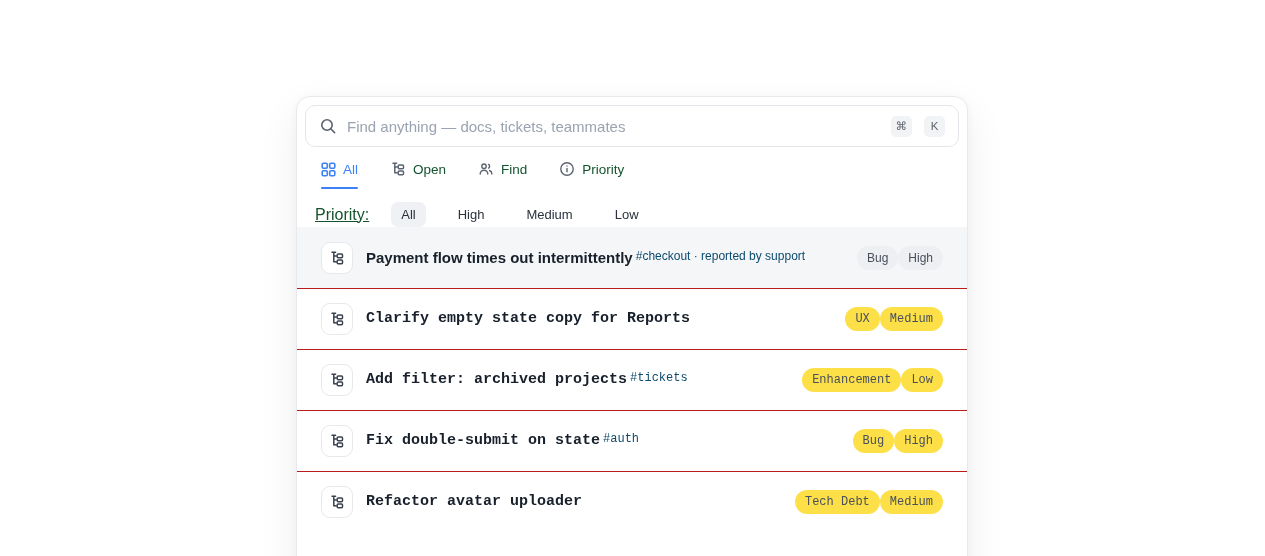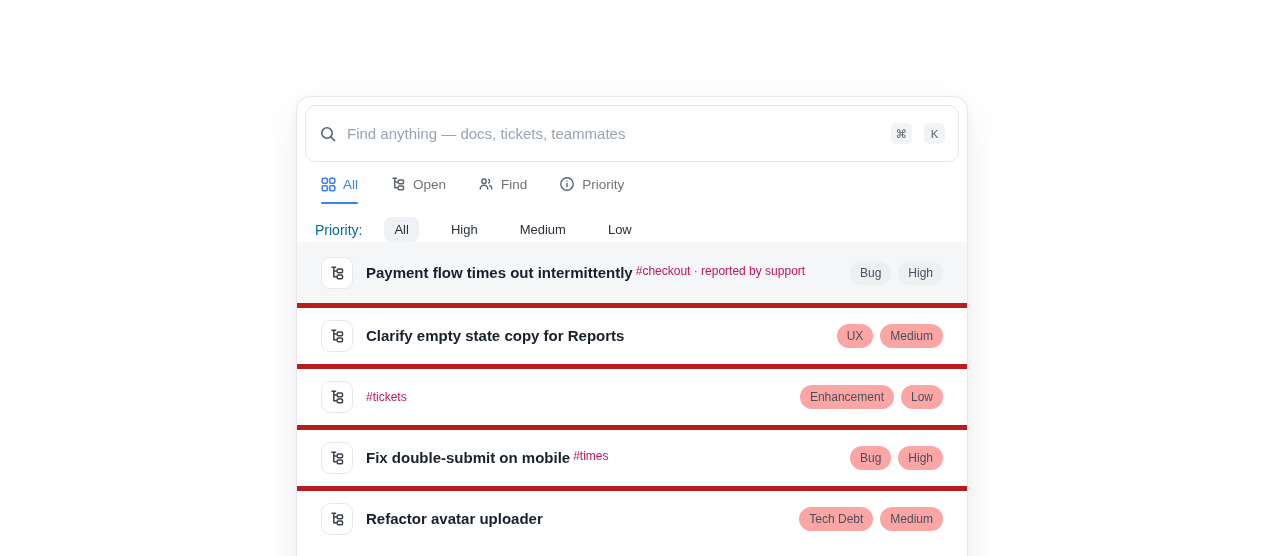--- a/index.html
+++ b/index.html
@@ -10,77 +10,77 @@
     position:absolute; left:296px; top:96px; width:672px; height:640px;
     background:#ffffff; border:1px solid #e7e9ec; border-radius:14px;
     box-shadow:0 14px 40px rgba(20,30,50,0.07), 0 2px 8px rgba(20,30,50,0.04);
     overflow:hidden;
   }
 
   
   .search-wrap { padding:8px 8px 0 8px; }
   .search-box {
     display:flex; align-items:center; gap:10px;
-    height:57px; padding:0 13px;
+    height:42px; padding:0 13px;
     border:1px solid #e3e6ea; border-radius:10px; background:#ffffff;
   }
   .search-box .mag { flex:0 0 auto; display:flex; color:#5c6470; }
   .search-input {
     flex:1; border:none; outline:none; font-size:15px; color:#1b2430;
     font-family:"Liberation Sans", sans-serif; background:transparent;
   }
   .search-input::placeholder { color:#9aa3b1; }
   .kbd {
     flex:0 0 auto; min-width:21px; height:21px; padding:0 5px;
     display:flex; align-items:center; justify-content:center;
     background:#f1f3f5; border-radius:5px; color:#5d6570; font-size:11.5px;
   }
   .kbd + .kbd { margin-left:2px; }
 
   
   .tabs { display:flex; gap:32px; padding:14px 24px 0 24px; }
   .tab {
     position:relative; display:flex; align-items:center; gap:7px;
-    padding-bottom:12px; font-size:13.5px; color:#737373; cursor:pointer;
+    padding-bottom:12px; font-size:13.5px; color:#14532d; cursor:pointer;
   }
   .tab .ticon { display:flex; color:#5c6470; }
   .tab.active { color:#3b82f6; }
   .tab.active .ticon { color:#3b82f6; }
   .tab .underline { display:none; }
   .tab.active .underline {
     display:block; position:absolute; left:0; right:0; bottom:0;
     height:2.5px; border-radius:2px; background:#3b82f6;
   }
 
   
   .priority { display:flex; align-items:center; gap:22px; padding:13px 18px 0 18px; }
-  .priority .plabel { font-size:14px; color:#0369a1; }
+  .priority .plabel { font-size:16px; color:#14532d;text-decoration:underline; }
   .popt { font-size:13px; color:#2a313c; padding:5px 10px; border-radius:7px; cursor:pointer; }
   .popt.selected { background:#f0f1f4; }
 
   
   .section-label { padding:22px 25px 8px 25px; font-size:12px; color:#7b8390; }
   .list { }
   .row {
     display:flex; align-items:center; gap:13px;
     height:61px; padding:0 24px; background:#ffffff; cursor:pointer;
   }
-  .row + .row { border-top:5px solid #b91c1c; }
+  .row + .row { border-top:1px solid #b91c1c;font-family:Liberation Mono, monospace; }
   .row.highlighted { background:#f5f6f7; }
   .row-icon {
     flex:0 0 auto; width:32px; height:32px;
     display:flex; align-items:center; justify-content:center;
     background:#ffffff; border:1px solid #e6e8ec; border-radius:9px; color:#3a4250;
   }
   .row-text { display:flex; flex-direction:row; gap:3px; min-width:0; }
   .row-title { font-size:15px; font-weight:600; color:#18202c; line-height:1.2; }
-  .row-sub { font-size:12px; color:#be185d; line-height:1.2; }
-  .row-badges { margin-left:auto; display:flex; gap:7px; }
+  .row-sub { font-size:12px; color:#0c4a6e; line-height:1.2; }
+  .row-badges { margin-left:auto; display:flex; }
   .badge {
-    font-size:12px; color:#49505c; background:#fca5a5;
+    font-size:12px; color:#49505c; background:#fde047;
     padding:5px 10px; border-radius:999px; white-space:nowrap;
   }
   .row.highlighted .badge { background:#edeff2; }
 </style>
 </head>
 <body>
 
 <svg width="0" height="0" style="position:absolute">
   <defs>
     <g id="ic-tree">
@@ -198,37 +198,38 @@
       </span>
     </div>
 
     <div class="row">
       <span class="row-icon">
         <svg width="16" height="16" viewBox="0 0 16 16">
             <use href="#ic-tree"></use>
           </svg>
       </span>
       <span class="row-text">
+        <span class="row-title">Add filter: archived projects</span>
         <span class="row-sub">#tickets</span>
       </span>
       <span class="row-badges">
         <span class="badge">Enhancement</span>
         <span class="badge">Low</span>
       </span>
     </div>
 
     <div class="row">
       <span class="row-icon">
         <svg width="16" height="16" viewBox="0 0 16 16">
             <use href="#ic-tree"></use>
           </svg>
       </span>
       <span class="row-text">
-        <span class="row-title">Fix double-submit on mobile</span>
-        <span class="row-sub">#times</span>
+        <span class="row-title">Fix double-submit on state</span>
+        <span class="row-sub">#auth</span>
       </span>
       <span class="row-badges">
         <span class="badge">Bug</span>
         <span class="badge">High</span>
       </span>
     </div>
 
     <div class="row">
       <span class="row-icon">
         <svg width="16" height="16" viewBox="0 0 16 16">

